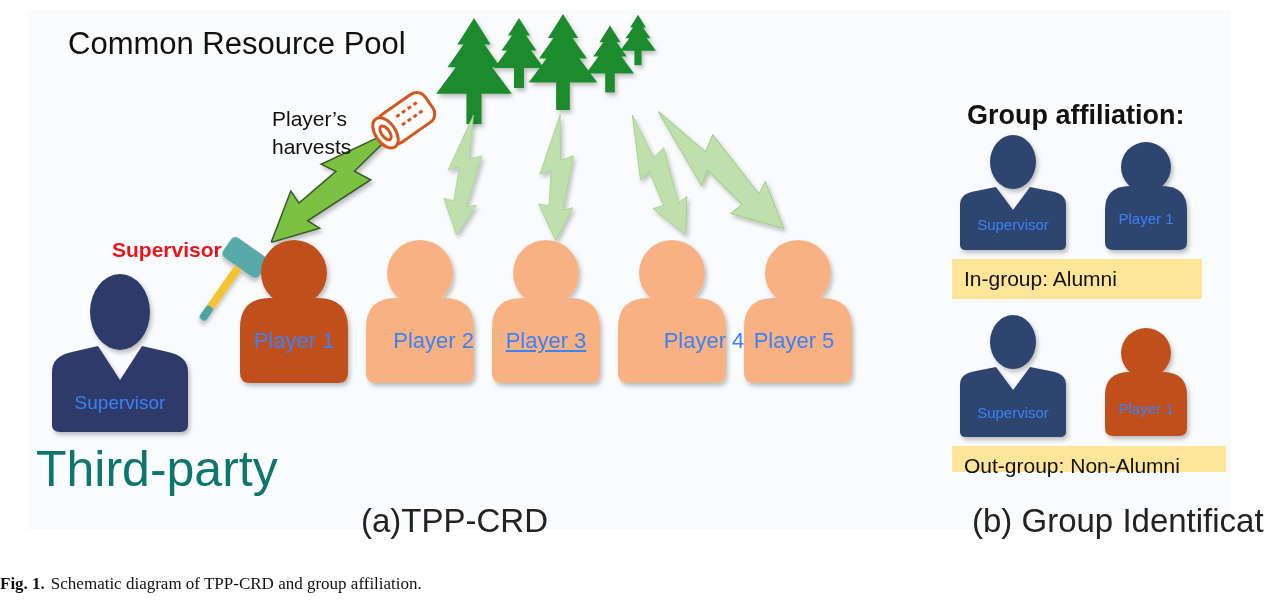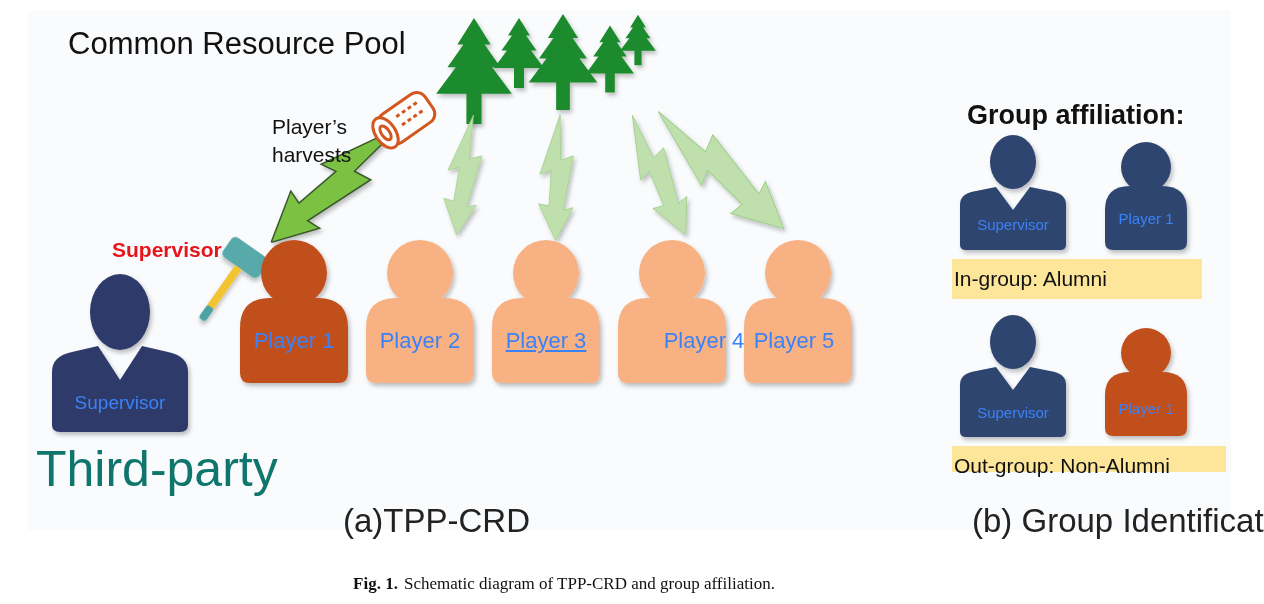--- a/index.html
+++ b/index.html
@@ -1,29 +1,29 @@
 <!DOCTYPE html>
 <html><head>
 <meta charset="utf-8">
 <style>
   html, body { margin: 0; padding: 0; background: #ffffff; }
   body { width: 1264px; height: 604px; position: relative; overflow: hidden; font-family: "Liberation Sans", sans-serif; }
   .panel { position: absolute; left: 28px; top: 10px; width: 1203px; height: 520px; background: #fafbfd; }
   .abs { position: absolute; }
   svg { position: absolute; left: 0; top: 0; overflow: visible; }
   .title-crp { left: 68px; top: 26px; font-size: 31px; color: #111; white-space: nowrap; text-align: center; }
-  .harvest { left: 272px; top: 113px; font-size: 21px; color: #111; line-height: 28px; }
+  .harvest { left: 272px; top: 105px; font-size: 21px; color: #111; line-height: 28px; }
   .punish { left: 112px; top: 238px; font-size: 21px; color: #e8141b; font-weight: bold; white-space: nowrap; }
   .third { left: 36px; top: 440px; font-size: 50px; color: #0f766e; white-space: nowrap; }
-  .sub-a { left: 343px; top: 502px; font-size: 33px; color: #222; white-space: nowrap; }
+  .sub-a { left: 361px; top: 502px; font-size: 33px; color: #222; white-space: nowrap; }
   .sub-b { left: 972px; top: 502px; font-size: 33px; color: #222; white-space: nowrap; }
-  .caption { left: 0; width: 1128px; top: 574px; text-align: center; font-family: "Liberation Serif", "DejaVu Serif", serif; font-size: 17px; color: #111; }
+  .caption { left: 0; width: 1128px; top: 574px; font-family: "Liberation Serif", "DejaVu Serif", serif; font-size: 17px; color: #111; }
   .caption b { font-weight: bold; margin-right: 6px; }
   .ga-title { left: 967px; top: 100px; font-size: 27px; font-weight: bold; color: #111; white-space: nowrap; }
-  .group-bar { background: #fde59a; color: #111; font-size: 21px; padding-left: 2px; box-sizing: border-box; line-height: 40px; }
+  .group-bar { background: #fde59a; color: #111; font-size: 21px; padding-left: 12px; box-sizing: border-box; line-height: 40px; }
   .fig-label { position: absolute; color: #3b82f6; text-align: center; white-space: nowrap; }
 </style>
 </head>
 <body>
 
 <div class="panel"></div>
 
 <svg width="1264" height="604">
   <defs>
     <filter id="sh" x="-20%" y="-20%" width="140%" height="140%">
@@ -120,21 +120,21 @@
 <div class="abs harvest">
   <div>Player’s</div>
   <div>harvests</div>
 </div>
 <div class="abs punish">Supervisor</div>
 <div class="fig-label" style="left:52px;top:392px;width:136px;font-size:19px;">Supervisor</div>
 <div class="abs third">Third-party</div>
 
 <div id="player-labels">
     <div class="fig-label" style="left: 240px; top: 328px; width: 108px; font-size: 22px;">Player 1</div>
-    <div class="fig-label" style="left: 366px; top: 328px; width: 108px; font-size: 22px;">Player 2</div>
+    <div class="fig-label" style="left: 366px; top: 328px; width: 108px; font-size: 22px; text-align: right;">Player 2</div>
     <div class="fig-label" style="left: 492px; top: 328px; width: 108px; font-size: 22px; text-decoration: underline;">Player 3</div>
     <div class="fig-label" style="left: 618px; top: 328px; width: 108px; font-size: 22px; padding-left: 32px;">Player 4</div>
     <div class="fig-label" style="left: 744px; top: 328px; width: 100px; font-size: 22px;">Player 5</div>
   </div>
 
 <div class="abs ga-title">Group affiliation:</div>
 <div class="fig-label" style="left:960px;top:216px;width:106px;font-size:15px;">Supervisor</div>
 <div class="fig-label" style="left:1105px;top:210px;width:82px;font-size:15px;">Player  1</div>
 <div class="abs group-bar" style="left:952px;top:259px;width:250px;height:40px;">In-group:  Alumni</div>
 

